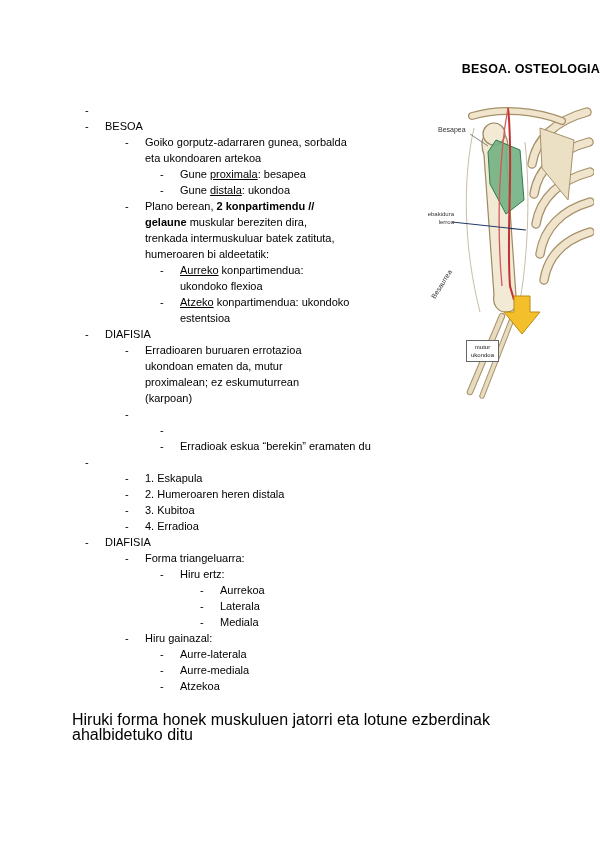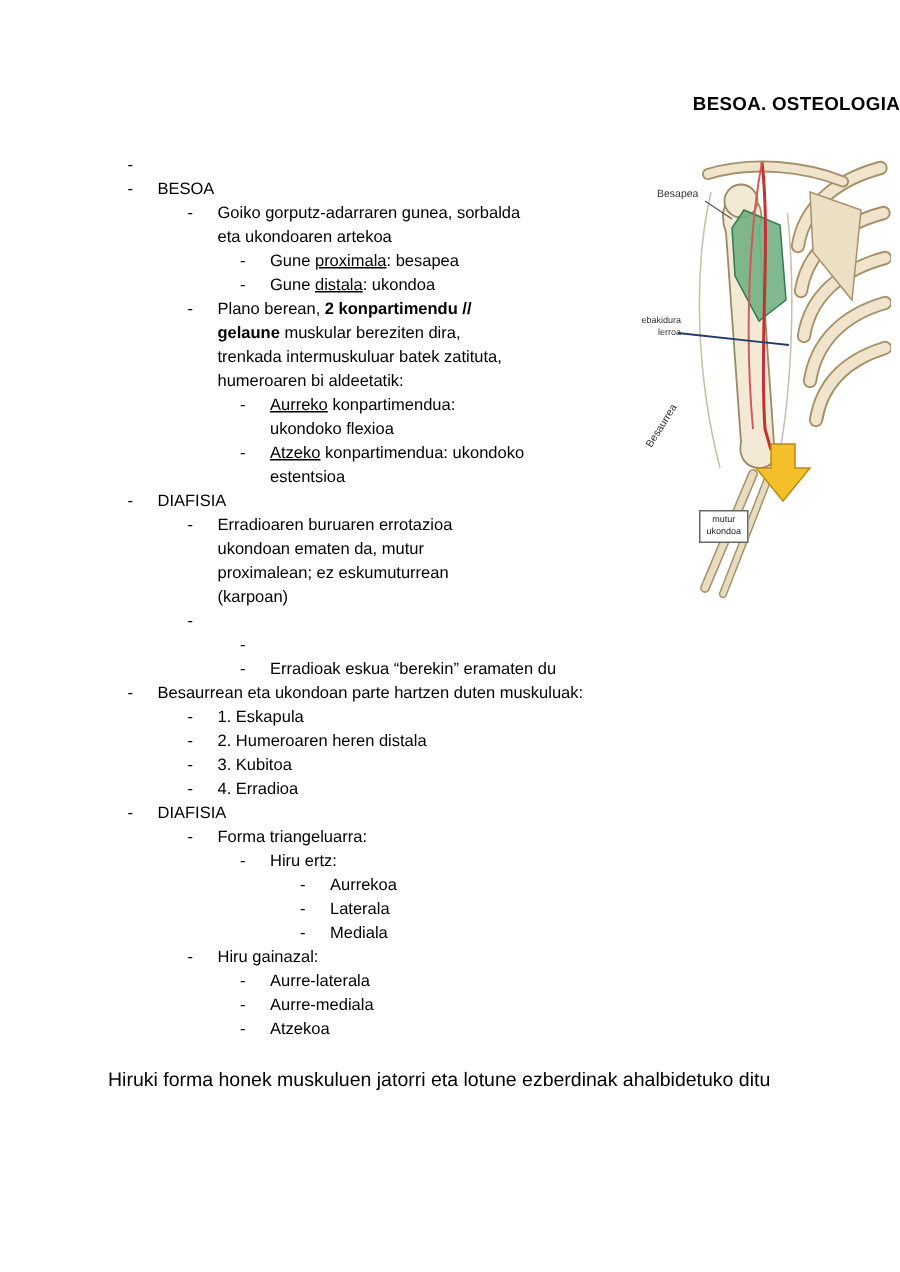--- a/index.html
+++ b/index.html
@@ -18,21 +18,21 @@
   .item{display:flex;}
   .item .dash{flex:0 0 20px;}
   .l0{padding-left:0;}
   .l1{padding-left:40px;}
   .l2{padding-left:75px;}
   .l3{padding-left:115px;}
   .txt{white-space:pre-wrap;}
   .b{font-weight:bold;}
   .u{text-decoration:underline;}
   .footer{
-    position:absolute;left:72px;top:712px;font-size:13px;width:490px;line-height:15px;
+    position:absolute;left:72px;top:712px;font-size:16px;width:490px;line-height:15px;
   }
   .figure{
     position:absolute;left:422px;top:100px;width:172px;height:302px;
   }
   .figure svg{position:absolute;left:0;top:0;}
   .fig-label{
     position:absolute;font-size:7px;color:#333;white-space:pre-line;line-height:8px;
   }
   .fig-label.tiny{font-size:6px;}
   .fig-label.rot{transform:rotate(-58deg);transform-origin:left top;}
@@ -101,21 +101,20 @@
       </div>
       <div class="item l2">
         <span class="dash">-</span>
       </div>
       <div class="item l2">
         <span class="dash">-</span>
         <span class="txt"><span>Erradioak eskua “berekin” eramaten du</span></span>
       </div>
       <div class="item l0">
         <span class="dash">-</span>
-        <span class="txt"><span>Besaurrean eta ukondoan parte hartzen duten muskuluak:</span></span>
       </div>
       <div class="item l1">
         <span class="dash">-</span>
         <span class="txt"><span>1. Eskapula</span></span>
       </div>
       <div class="item l1">
         <span class="dash">-</span>
         <span class="txt"><span>2. Humeroaren heren distala</span></span>
       </div>
       <div class="item l1">

